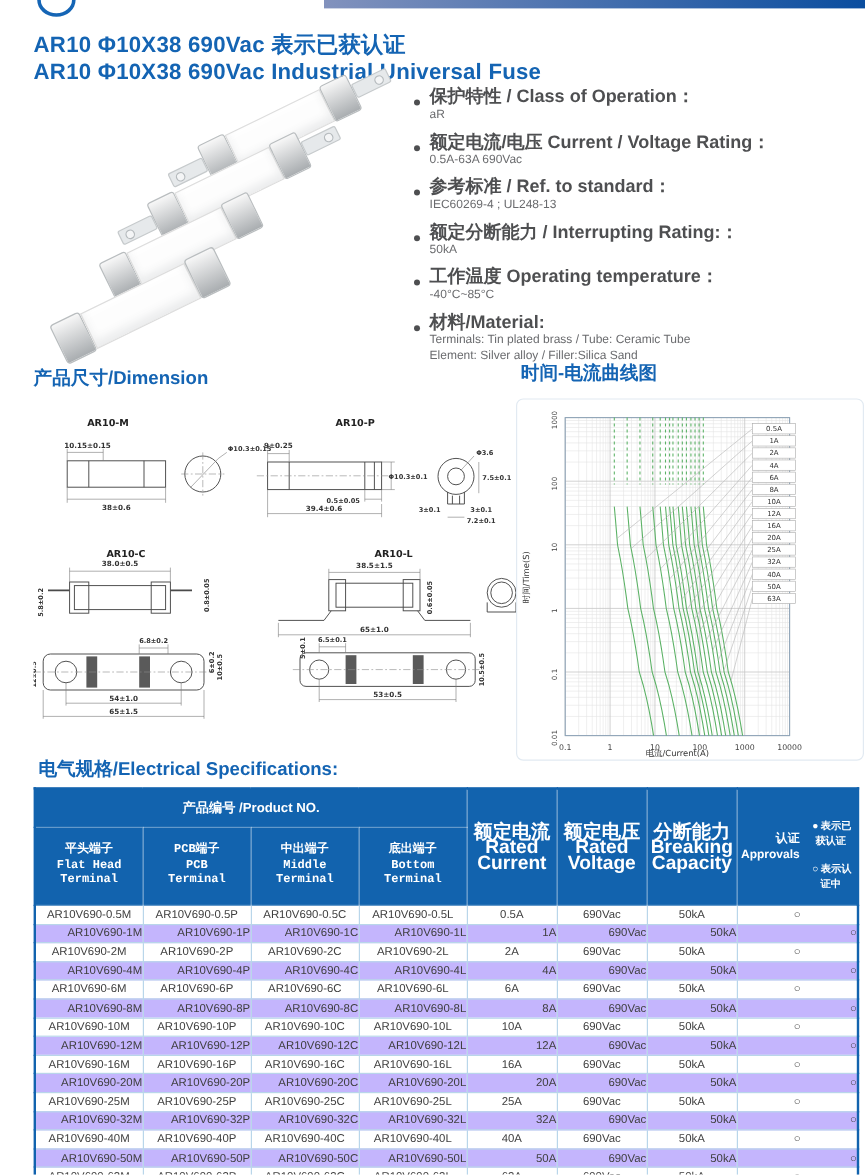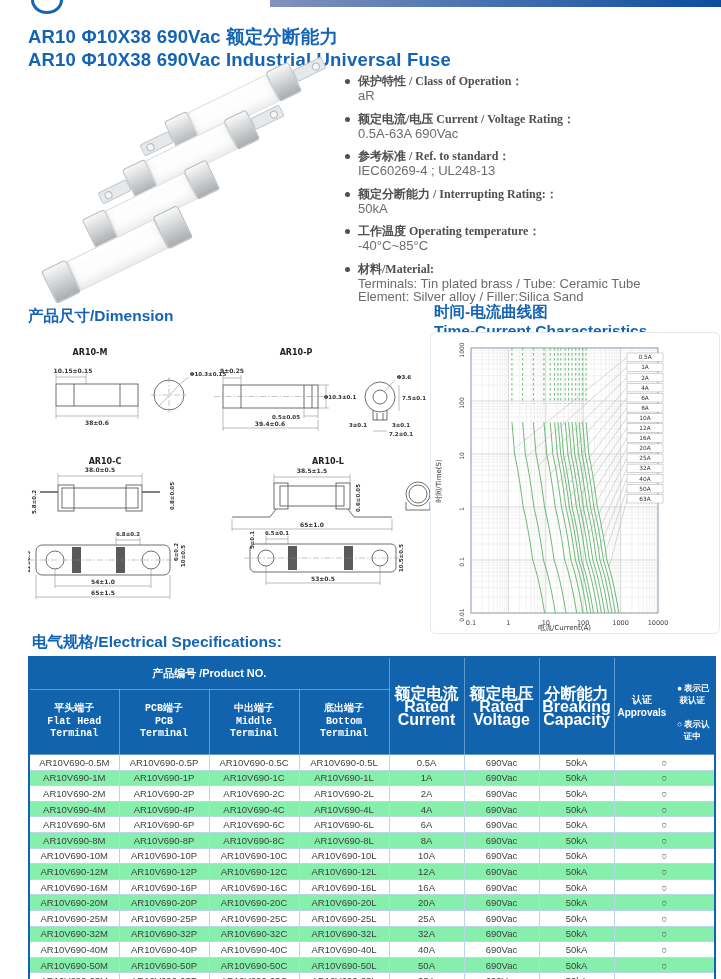--- a/index.html
+++ b/index.html
@@ -19,23 +19,23 @@
   .fuse .tab::after{content:"";position:absolute;top:2px;width:6px;height:6px;border:1px solid #b5babd;
              border-radius:50%;background:#f4f5f6;}
   .fuse .tab.tl::after{left:4px;} .fuse .tab.tr::after{right:4px;}
   .fuse .cap{width:23px;height:31px;background:linear-gradient(#f7f7f7,#a9adb0);
              border:1px solid #b9bdbf;border-radius:3px;}
   .fuse .bod{width:86px;height:28px;background:#fdfdfd;border:1px solid #ddd;
              box-shadow:inset 0 -5px 7px rgba(80,90,100,0.10), inset 0 4px 5px rgba(255,255,255,0.9);}
   
   .features{position:absolute;left:345px;top:74px;width:372px;}
   .feat{margin-bottom:9px;}
-  .feat-h{display:flex;align-items:flex-start;font-weight:bold;color:#4e4f51;font-size:12px;line-height:14px;font-family:Liberation Serif, serif;}
+  .feat-h{display:flex;align-items:flex-end;font-weight:bold;color:#4e4f51;font-size:15px;line-height:14px;}
   .feat-h .dot{width:5px;height:5px;border-radius:50%;background:#4e4f51;margin:5px 8px 0 0;flex:none;}
-  .feat-lines{margin-left:13px;color:#6a6b6e;font-size:13px;line-height:13.5px;margin-top:1px;}
+  .feat-lines{margin-left:13px;color:#6a6b6e;font-size:10px;line-height:13.5px;margin-top:1px;}
   .sec{position:absolute;color:#1464b3;font-weight:bold;font-size:15.5px;line-height:19px;margin:0;}
   .dim-h{left:28px;top:306px;}
   .chart-h{left:434px;top:302px;}
   .elec-h{left:32px;top:632px;}
   .drawings{position:absolute;left:28px;top:340px;}
   .drawings text{font-size:6px;fill:#333;font-weight:bold;text-anchor:middle;
                  font-family:"DejaVu Sans",sans-serif;}
   .drawings text.ttl{font-size:8px;fill:#222;}
   .drawings .ln{stroke:#4a4a4a;stroke-width:0.8;fill:none;}
   .drawings .dim{stroke:#7a7a7a;stroke-width:0.5;fill:none;}
@@ -46,36 +46,36 @@
   
   .spec-table{position:absolute;left:28px;top:656px;width:686px;border-collapse:collapse;
               font-size:9.5px;table-layout:fixed;}
   .spec-table th,.spec-table td{text-align:center;vertical-align:middle;}
   .spec-table thead th{background:#1263ae;color:#fff;font-weight:bold;
               border:1px solid rgba(255,255,255,0.35);white-space:pre-line;}
   .spec-table .grp{font-size:11px;height:22px;}
   .spec-table .sub{font-size:10px;height:48px;line-height:12.5px;font-family:Liberation Mono, monospace;}
   .spec-table .one{font-size:16px;line-height:13px;}
   .spec-table tbody td{border:1px solid #b9d6ea;height:14.6px;color:#3f3f3f;padding:0;}
-  .spec-table tbody tr.alt td{background:#86efac;}
+  .spec-table tbody tr.alt td{background:#c4b5fd;text-align:right;}
   .spec-table{border:2px solid #1263ae;}
   .apr-head{display:flex;align-items:center;justify-content:center;gap:7px;padding:0 2px;}
-  .apr-name{white-space:pre-line;font-size:10px;line-height:13px;}
+  .apr-name{white-space:pre-line;font-size:10px;line-height:13px;text-align:right;}
   .apr-legend{text-align:center;font-size:8.5px;line-height:12px;font-weight:bold;}
   .apr-legend .sym{display:inline-block;width:9px;}
 </style>
 </head>
 <body>
 
 <div class="page">
   <div class="topbar"></div>
   <div class="logo-arc"></div>
 
   <div class="title">
-    <div>AR10 Φ10X38 690Vac 额定分断能力</div>
+    <div>AR10 Φ10X38 690Vac 表示已获认证</div>
     <div>AR10 Φ10X38 690Vac Industrial Universal Fuse</div>
   </div>
 
   <div class="photo">
     <div class="fuse" style="left:92px;top:12px;">
       <span class="tab tl"></span>
         <span class="cap"></span>
         <span class="bod"></span>
         <span class="cap"></span>
         <span class="tab tr"></span>
@@ -153,21 +153,20 @@
         <div class="feat-lines">
           <div>Terminals: Tin plated brass / Tube: Ceramic Tube</div>
           <div>Element: Silver alloy / Filler:Silica Sand</div>
         </div>
       </div>
     </div>
 
   <h2 class="sec dim-h">产品尺寸/Dimension</h2>
   <div class="sec chart-h">
     <div>时间-电流曲线图</div>
-    <div>Time-Current Characteristics</div>
   </div>
 
   <svg class="drawings" width="415" height="288" viewBox="0 0 415 288">
 
     <g>
       <text class="ttl" x="62" y="15">AR10-M</text>
       <rect class="ln" x="28" y="44" width="82" height="22"></rect>
       <line class="ln" x1="46" y1="44" x2="46" y2="66"></line>
         <line class="ln" x1="92" y1="44" x2="92" y2="66"></line>
       <line class="dim" x1="28" y1="44" x2="28" y2="34"></line>

